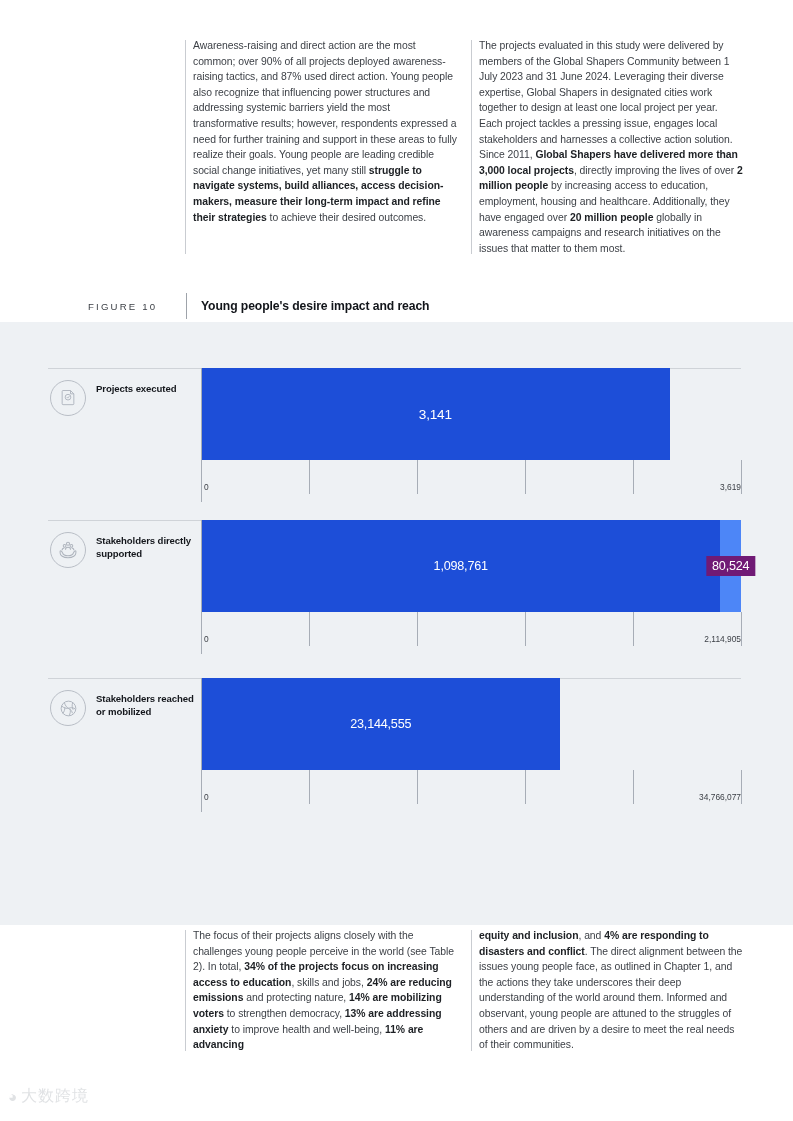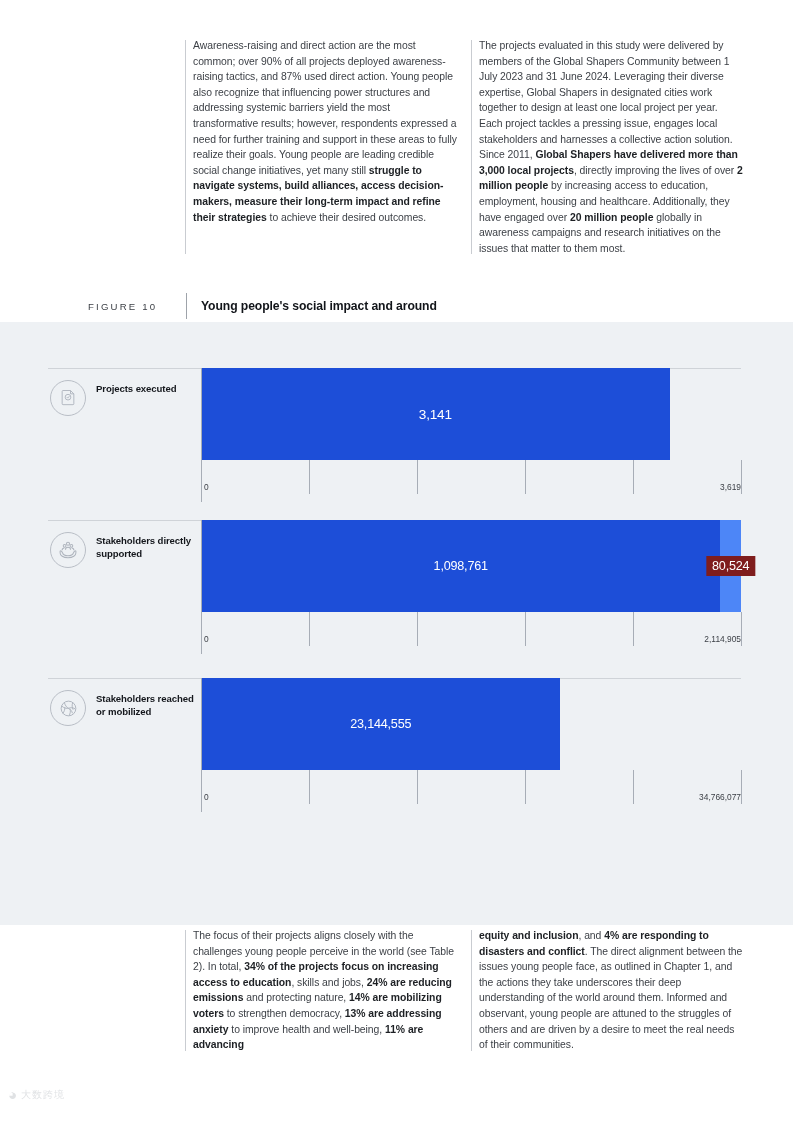--- a/index.html
+++ b/index.html
@@ -52,62 +52,62 @@
   .plot{position:absolute;left:153px;top:0;width:540px;}
   .barstack{position:absolute;left:0;top:0;height:92px;display:flex;}
   .seg{height:92px;display:flex;align-items:center;justify-content:center;position:relative;}
   .seg.dark{background:#1d4ed8;}
   .seg.light{background:#4d86f7;}
   .seg .val{
     font-size:13.6px;color:#ffffff;letter-spacing:-0.2px;white-space:nowrap;
   }
   .seg .val.small{font-size:12.6px;}
   .seg .val.badge{
-    background:#7f1d1d;padding:3px 6px;position:absolute;left:50%;transform:translateX(-50%);
+    background:#701a75;padding:3px 6px;position:absolute;left:50%;transform:translateX(-50%);
   }
 
   .axis{position:absolute;left:0;width:540px;height:42px;}
   .axis .vline{position:absolute;top:-92px;left:0;width:1px;height:134px;background:#a7adb6;}
   .axis .tick{position:absolute;top:0;width:1px;height:34px;background:#a7adb6;}
   .axis .tick.end{height:34px;}
   .axis .t0{position:absolute;top:22px;left:3px;font-size:8.4px;color:#3b3f45;}
   .axis .tend{position:absolute;top:22px;right:0px;font-size:8.4px;color:#3b3f45;text-align:left;}
 
   
   .outro{position:absolute;left:185px;top:928px;width:575px;display:flex;}
   .outro .col p{font-size:10.4px;line-height:15.6px;}
 
   
   .footer{position:absolute;right:52px;top:1138px;display:flex;gap:14px;align-items:baseline;}
   .footer .fname{font-size:8.6px;color:#2c3036;}
   .footer .fpage{font-size:13px;color:#14171c;font-weight:700;}
 
   
   .wm{position:absolute;left:8px;top:1086px;display:flex;align-items:center;gap:4px;opacity:.30;}
-  .wm .wmtxt{font-size:10px;font-weight:400;color:#9aa0a8;letter-spacing:1px;}
+  .wm .wmtxt{font-size:16px;font-weight:400;color:#9aa0a8;letter-spacing:1px;}
   .wm .wmmark{font-size:15px;font-weight:700;color:#9aa0a8;}
 </style>
 </head>
 <body>
 
 <div class="page">
 
   <div class="intro">
     <div class="col">
       <p>Awareness-raising and direct action are the most common; over 90% of all projects deployed awareness-raising tactics, and 87% used direct action. Young people also recognize that influencing power structures and addressing systemic barriers yield the most transformative results; however, respondents expressed a need for further training and support in these areas to fully realize their goals. Young people are leading credible social change initiatives, yet many still <b>struggle to navigate systems, build alliances, access decision-makers, measure their long-term impact and refine their strategies</b> to achieve their desired outcomes.</p>
     </div>
     <div class="col col-right">
       <p>The projects evaluated in this study were delivered by members of the Global Shapers Community between 1 July 2023 and 31 June 2024. Leveraging their diverse expertise, Global Shapers in designated cities work together to design at least one local project per year. Each project tackles a pressing issue, engages local stakeholders and harnesses a collective action solution. Since 2011, <b>Global Shapers have delivered more than 3,000 local projects</b>, directly improving the lives of over <b>2 million people</b> by increasing access to education, employment, housing and healthcare. Additionally, they have engaged over <b>20 million people</b> globally in awareness campaigns and research initiatives on the issues that matter to them most.</p>
     </div>
   </div>
 
   <div class="figcap">
     <div class="lbl">FIGURE 10</div>
     <div class="rule"></div>
-    <div class="ttl">Young people's social impact and around</div>
+    <div class="ttl">Young people's desire impact and reach</div>
   </div>
 
   <div class="band">
     <div class="chart" id="chart-rows">
         <div class="row" style="top: 46px;">
           <div class="toprule"></div>
           <div class="icon-wrap">
             <div class="icon-circle">
               <svg width="20" height="20" viewBox="0 0 24 24" fill="none" stroke="#aeb4bd" stroke-width="1.1">
                 <path d="M6 3h9l4 4v12a1 1 0 0 1-1 1H6a1 1 0 0 1-1-1V4a1 1 0 0 1 1-1z"></path>

